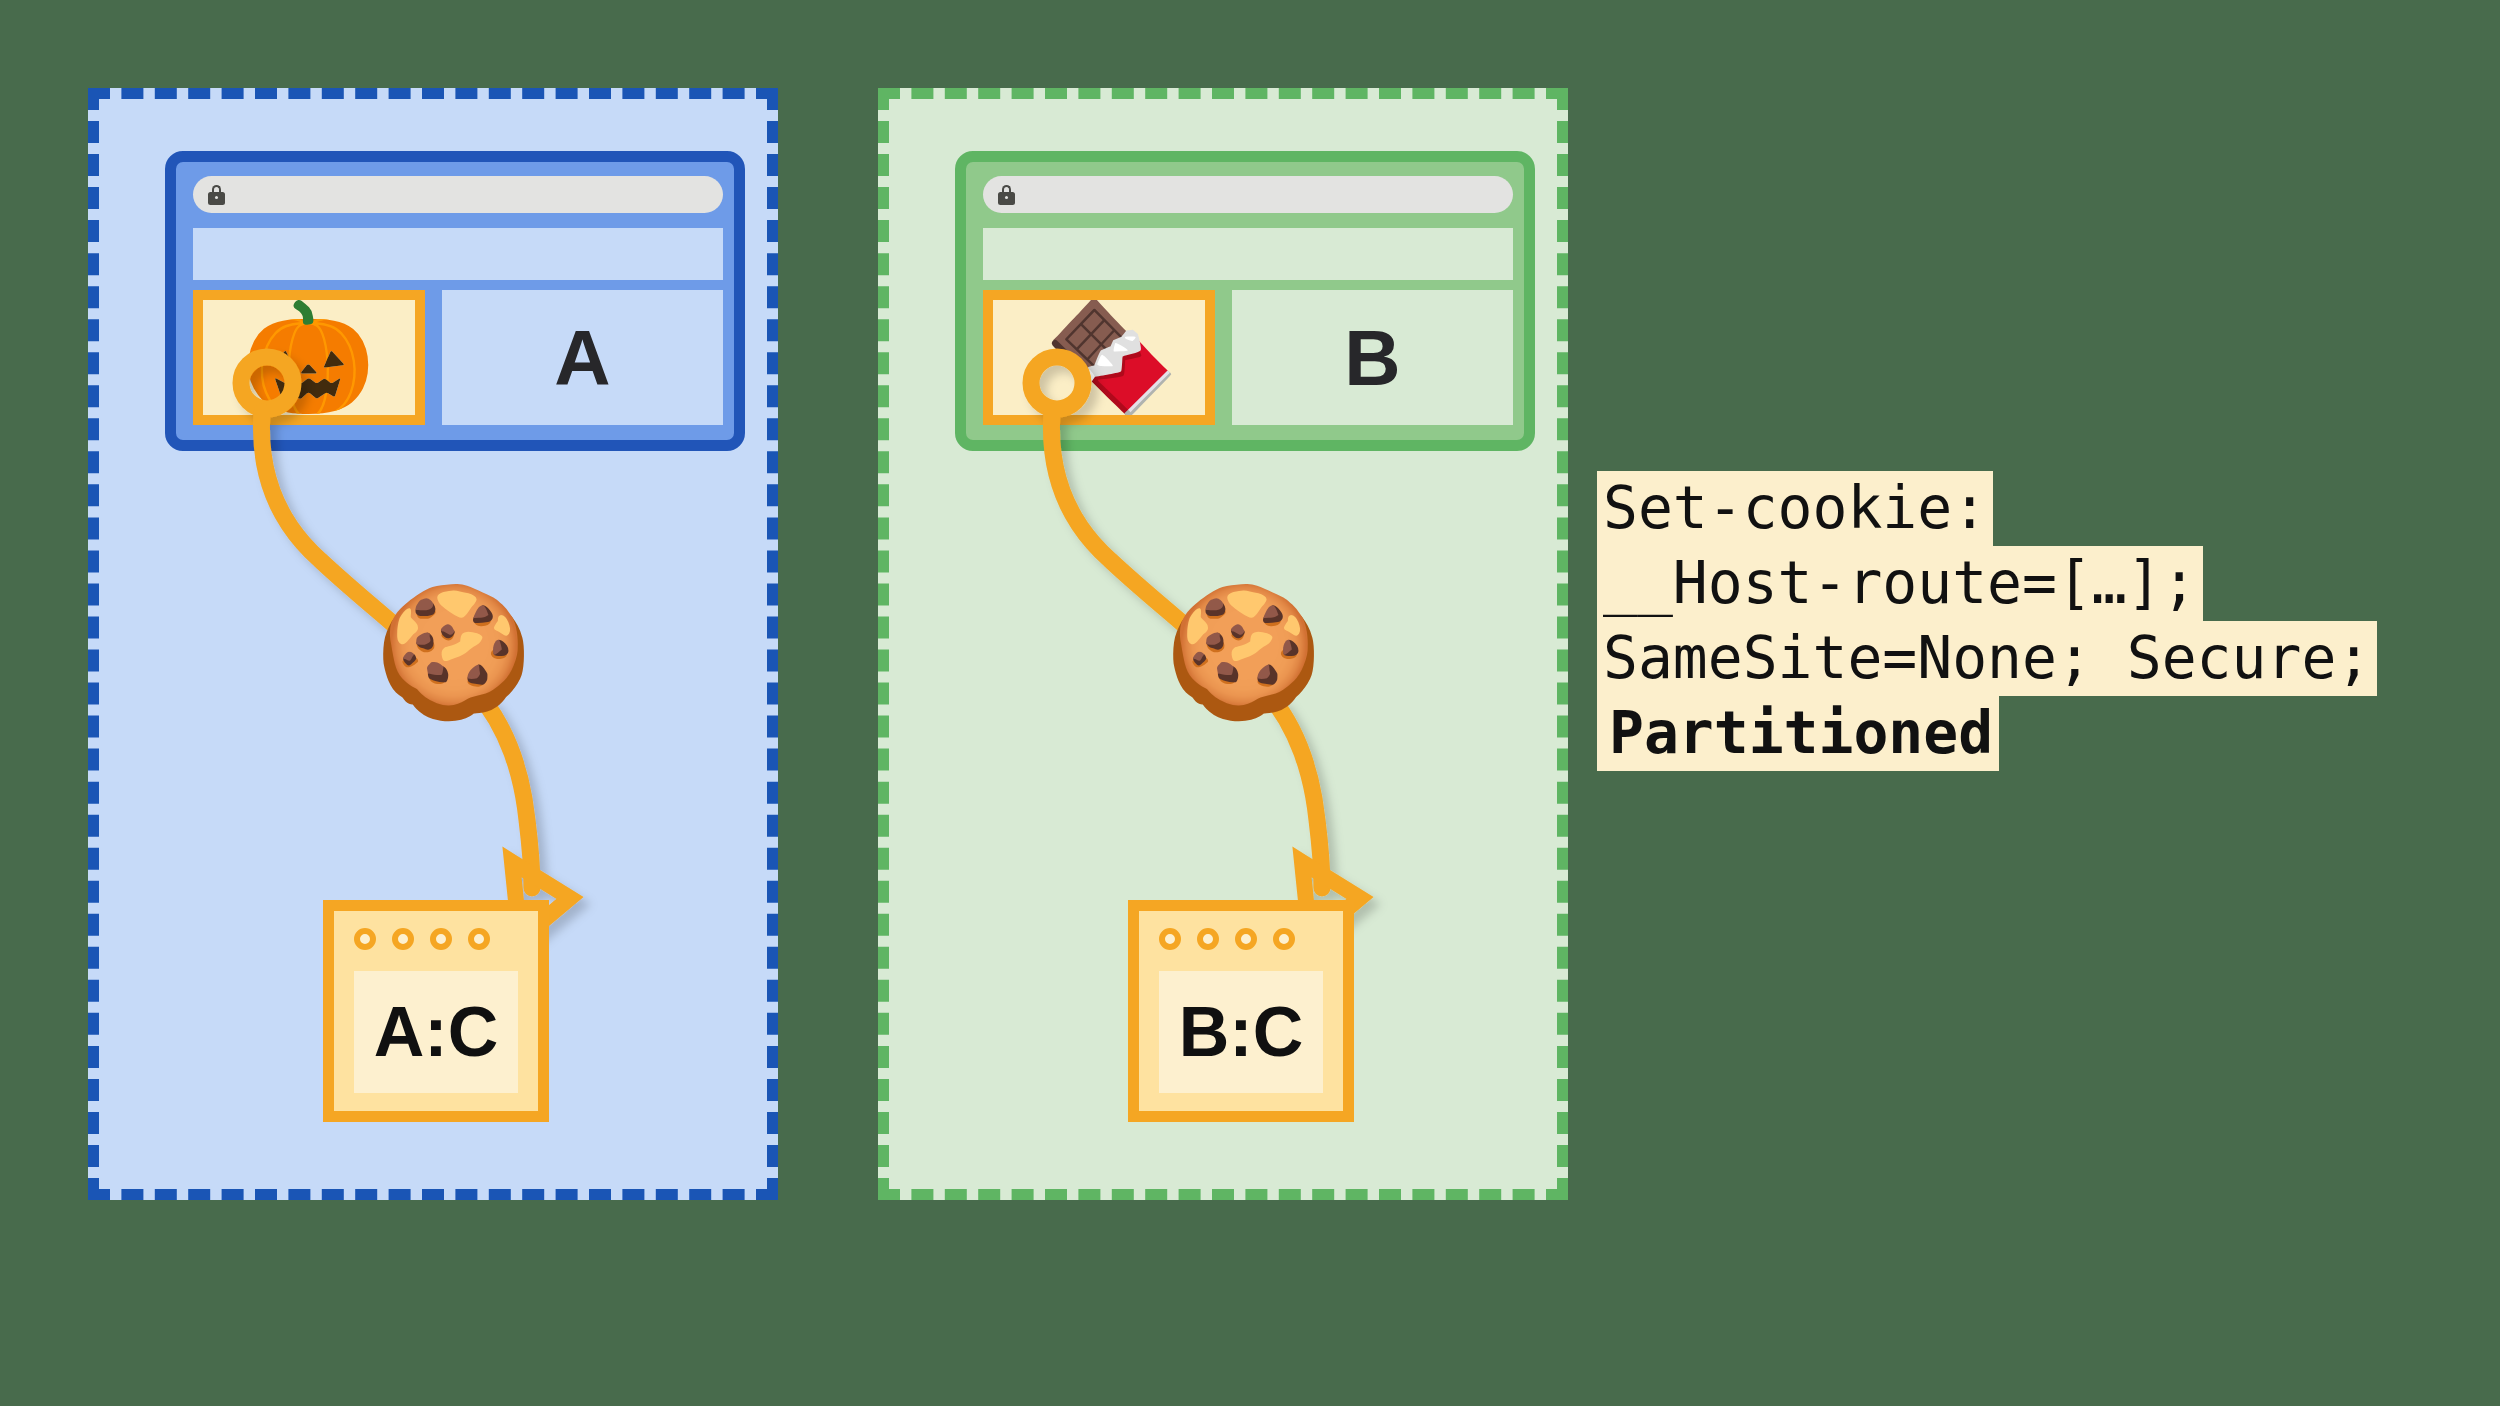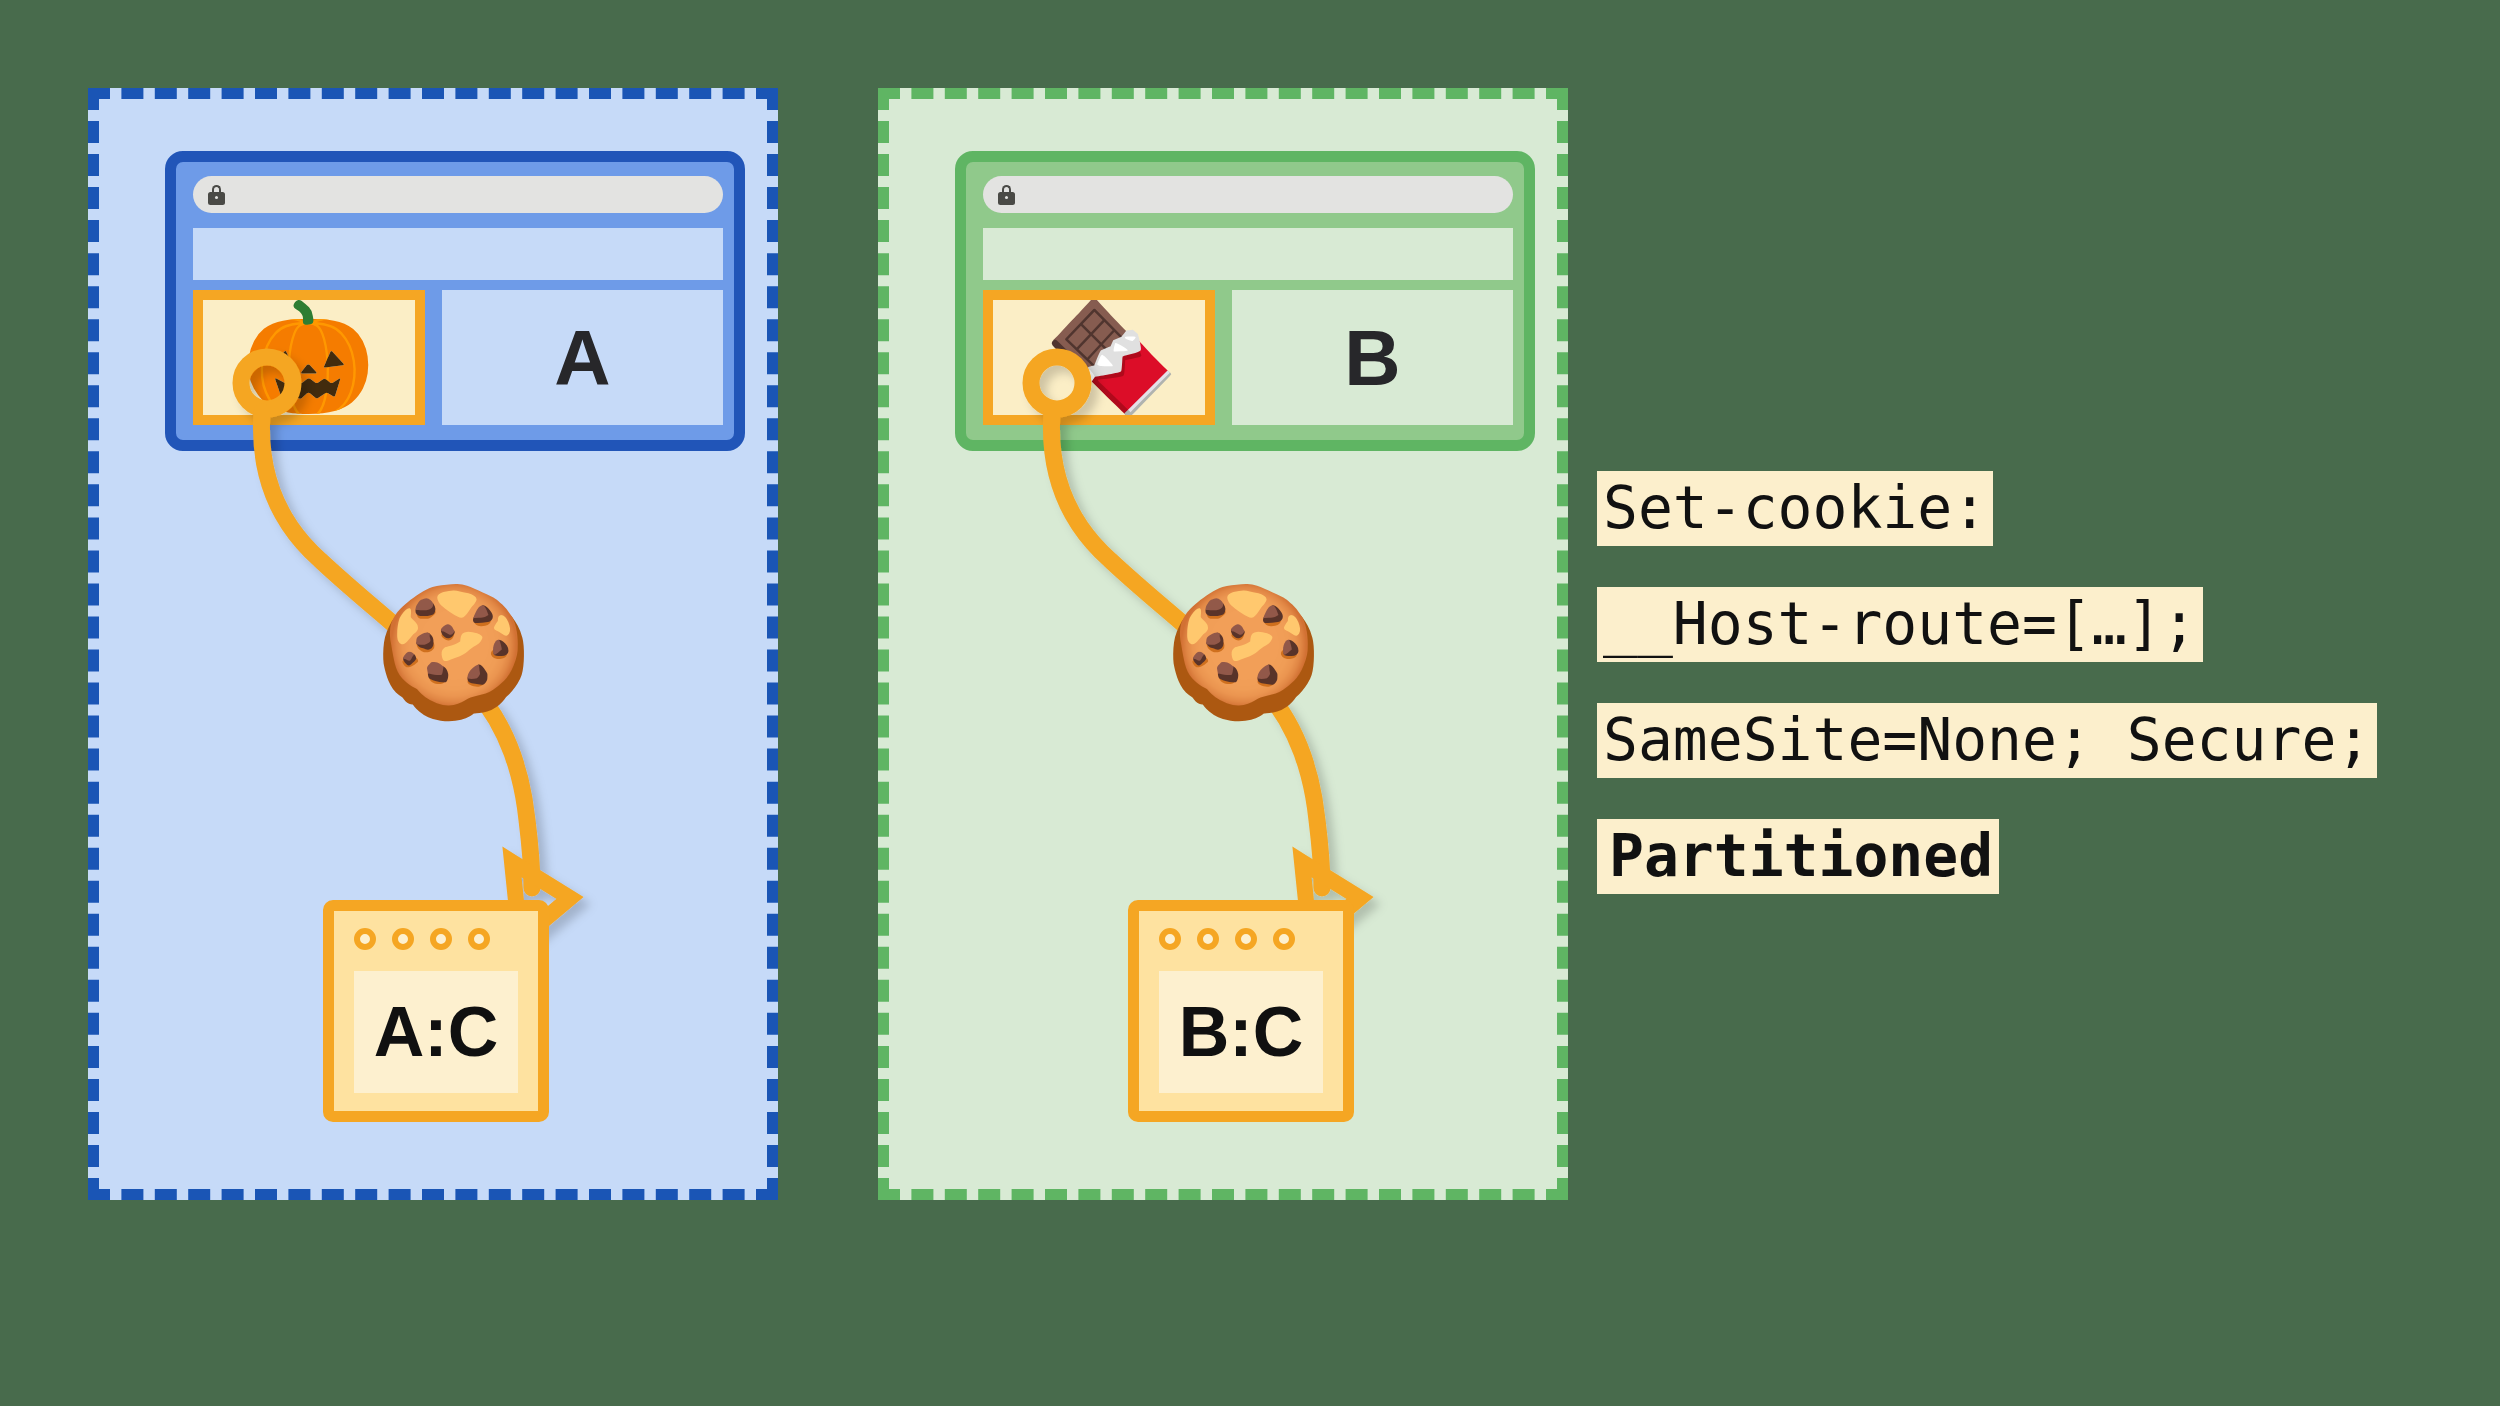--- a/index.html
+++ b/index.html
@@ -173,21 +173,21 @@
   }
 
   
   .store-box {
     position: absolute;
     box-sizing: border-box;
     width: 226px;
     height: 222px;
     background: #fee2a0;
     border: 11px solid #f5a623;
-    border-radius: 10px;
+    border-radius: 0;
   }
   .store-box.blue { left: 323px; top: 900px; }
   .store-box.green { left: 1114px; top: 900px; margin-left: 14px; }
 
   .store-dots {
     position: absolute;
     left: 20px;
     top: 17px;
     display: flex;
     gap: 16px;
@@ -243,21 +243,20 @@
     position: absolute;
     left: 1597px;
     top: 471px;
     display: flex;
     flex-direction: column;
     align-items: flex-start;
     font-family: "DejaVu Sans Mono", "Liberation Mono", monospace;
     font-size: 58px;
     line-height: 1.0;
     color: #111111;
-    gap: 41px;
   }
   .code-line {
     background: #fcefcc;
     padding: 8px 6px 9px 6px;
     white-space: pre;
     letter-spacing: 0px;
   }
   .code-line.bold { font-weight: bold; padding-left: 12px; }
 </style>
 </head>

